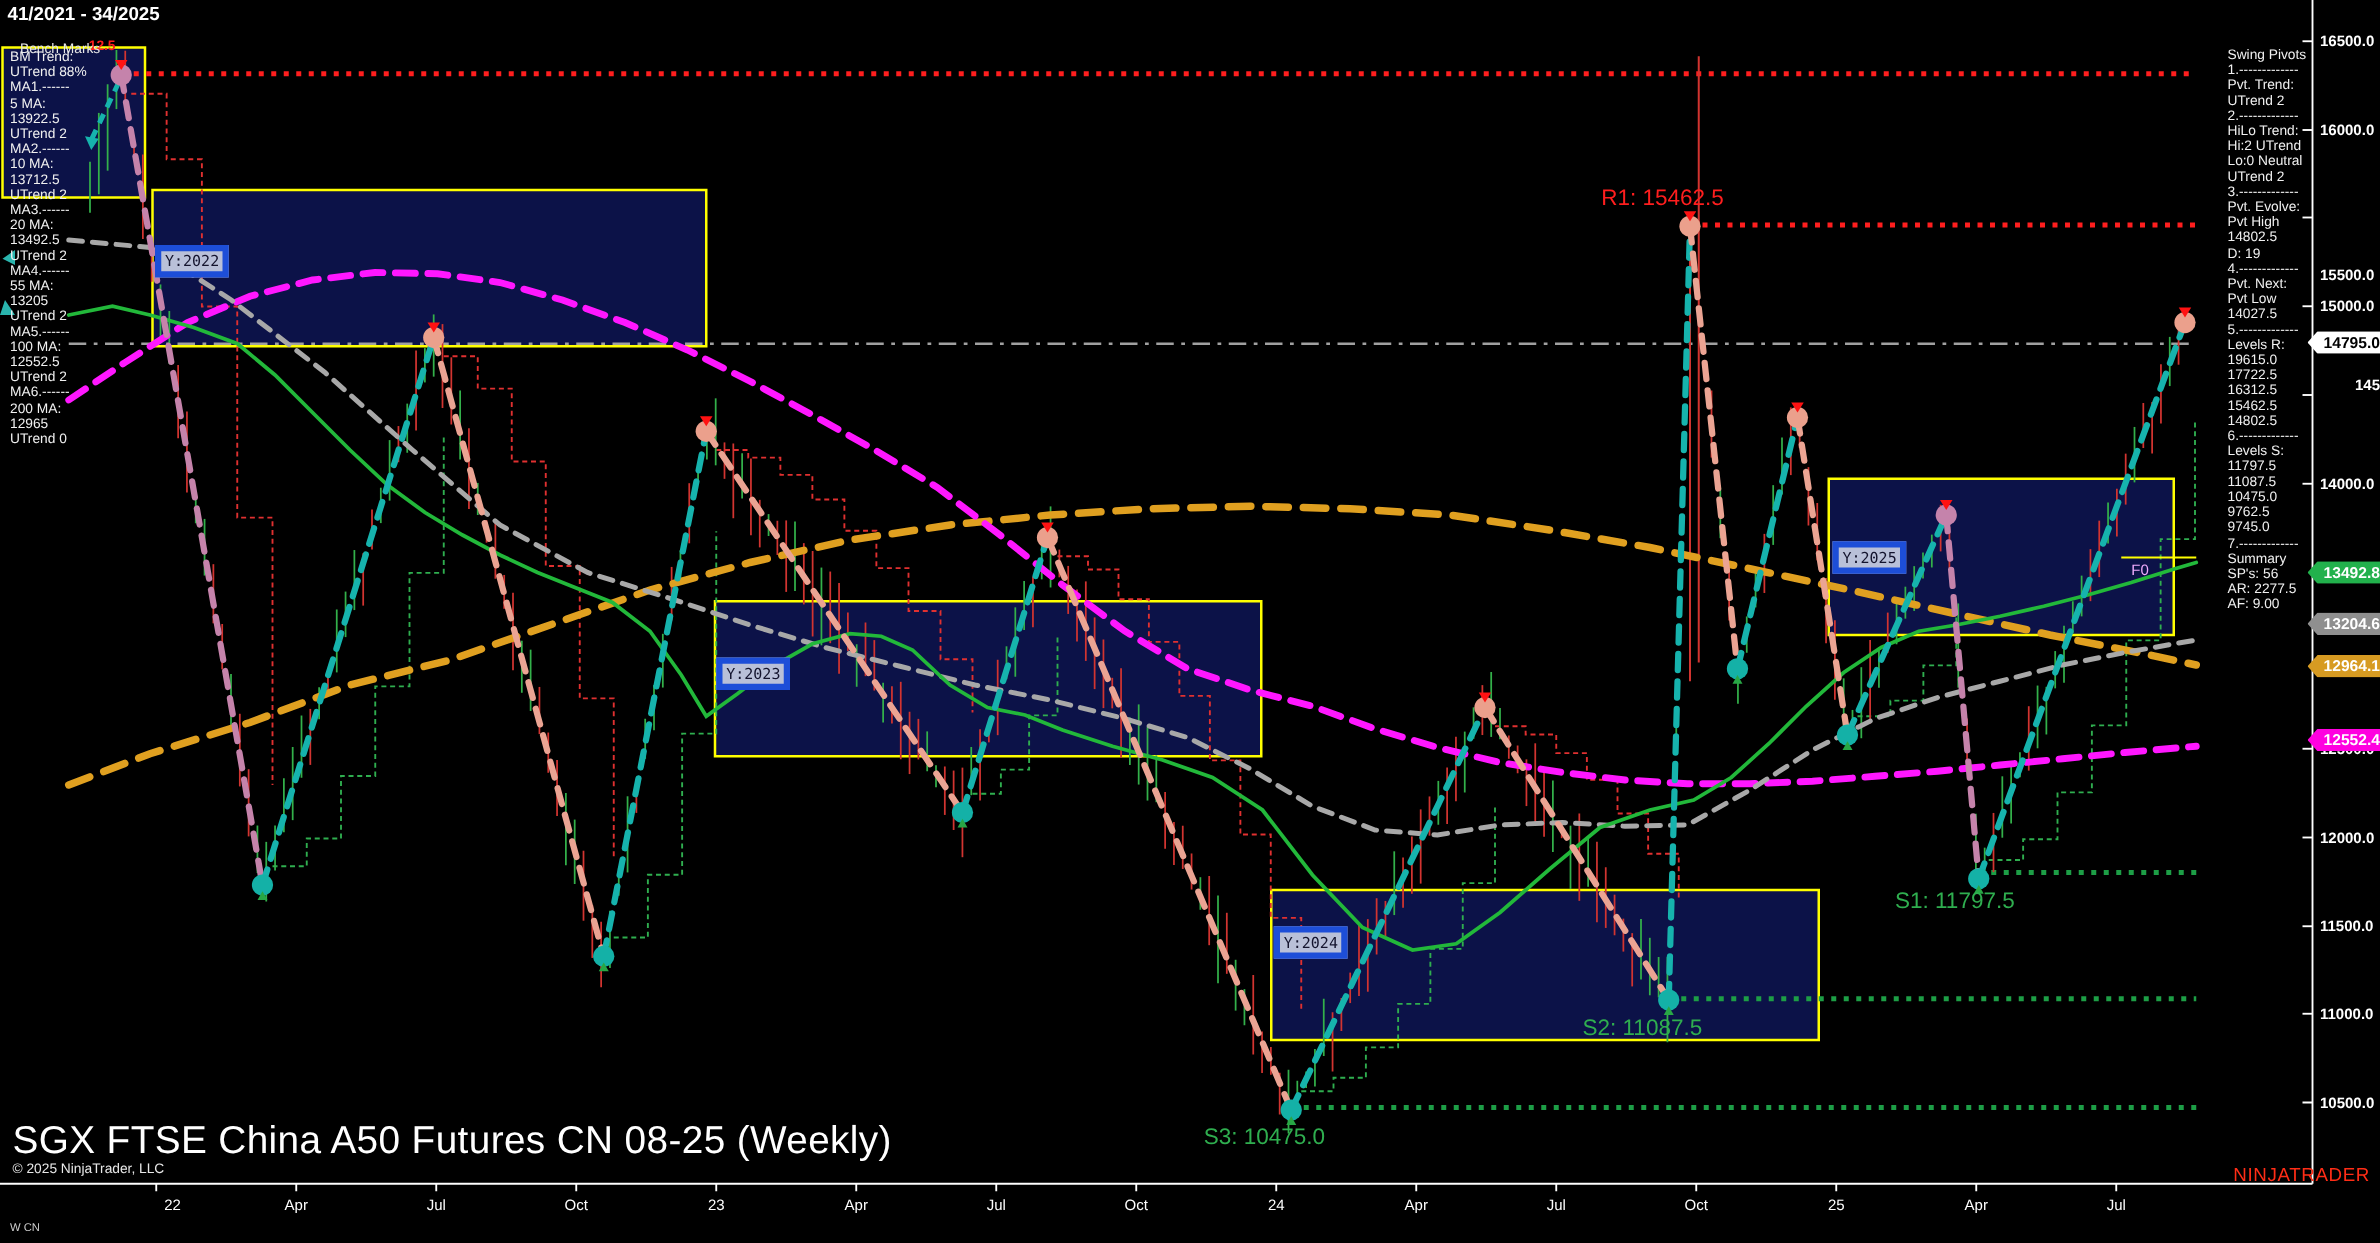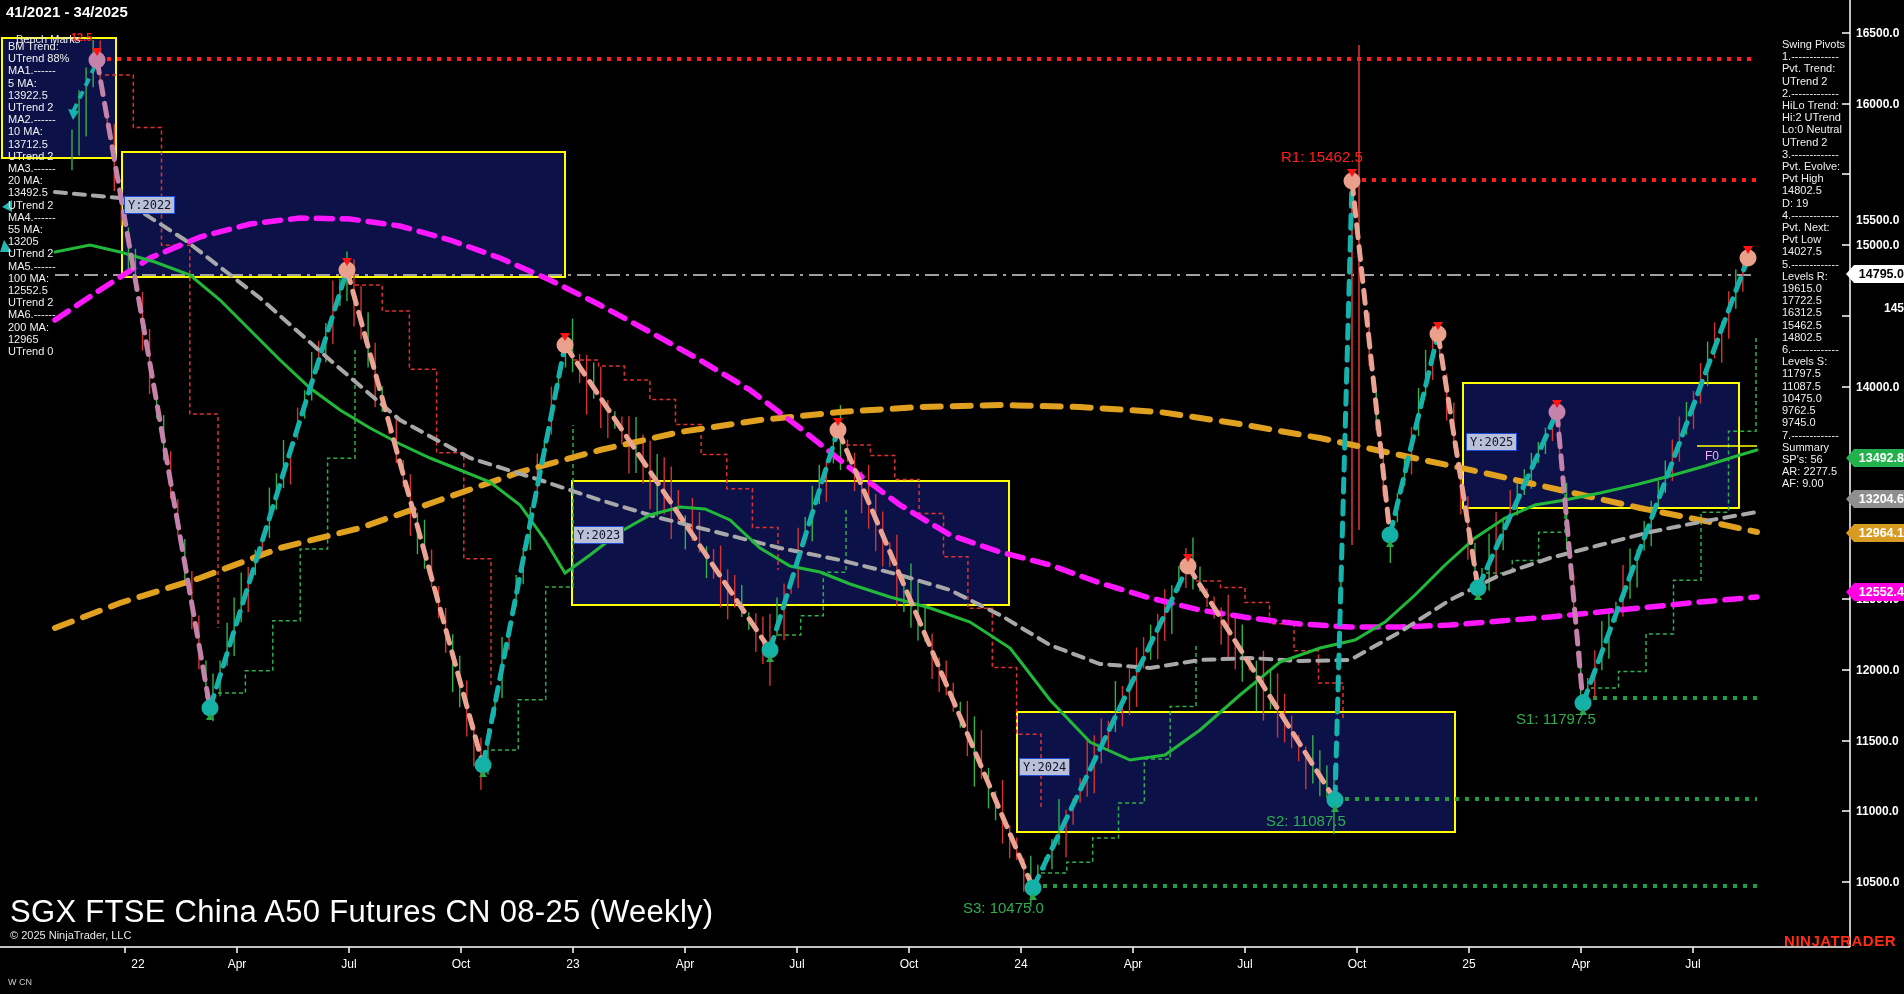--- a/index.html
+++ b/index.html
@@ -10,26 +10,26 @@
   .hdr2{position:absolute;left:16px;top:33px;font-size:11px;color:#e8e8e8;}
   .panel{position:absolute;font-size:11px;line-height:12.2px;color:#f0f0f0;white-space:pre;}
   #bm-panel{left:8px;top:40px;}
   #swing-panel{left:1782px;top:38px;}
   .ylabel{position:absolute;left:1856px;font-size:12px;font-weight:bold;color:#fff;transform:translateY(-50%);}
   .ytag{position:absolute;left:1846px;height:18px;min-width:62px;transform:translateY(-50%);
         clip-path:polygon(0 50%,13% 0,100% 0,100% 100%,13% 100%);
         font-size:12.5px;font-weight:bold;display:flex;align-items:center;justify-content:flex-end;
         padding-right:4px;box-sizing:border-box;}
   .xlabel{position:absolute;top:957px;font-size:12px;color:#fff;transform:translateX(-50%);}
-  .chip{position:absolute;background:#b9c0d8;border:1px solid #1d4ed8;color:#14142e;
+  .chip{position:absolute;background:#b9c0d8;border:5px solid #1d4ed8;color:#14142e;
         font-family:"DejaVu Sans Mono",monospace;font-size:12px;padding:0 3px;line-height:16px;}
-  .lvl-label{position:absolute;font-size:15px;}
+  .lvl-label{position:absolute;font-size:18px;}
   .title{position:absolute;left:10px;top:894px;font-size:31px;font-weight:500;color:#fff;letter-spacing:0.3px;}
   .copyright{position:absolute;left:10px;top:929px;font-size:11px;color:#e8e8e8;}
-  .brand{position:absolute;right:8px;top:932px;font-size:15px;font-weight:bold;color:#ff2d16;letter-spacing:0.5px;}
+  .brand{position:absolute;right:8px;top:932px;font-size:15px;font-weight:normal;color:#ff2d16;letter-spacing:0.5px;}
   .interval{position:absolute;left:8px;top:977px;font-size:9px;color:#cccccc;}
   .peak-label{position:absolute;font-size:11px;font-weight:bold;color:#ff1e1e;}
   .f0-label{position:absolute;font-size:12px;color:#f0abfc;}
 </style>
 </head>
 <body>
 
 <div id="app">
   <svg id="chart-svg" width="1904" height="994">
       <rect x="122" y="152" width="443" height="125" fill="#0c1248" stroke="#ffff00" stroke-width="2"></rect>
@@ -375,21 +375,21 @@
       <line x1="1133" y1="947" x2="1133" y2="953" stroke="#ffffff" stroke-width="1.5"></line>
       <line x1="1245" y1="947" x2="1245" y2="953" stroke="#ffffff" stroke-width="1.5"></line>
       <line x1="1357" y1="947" x2="1357" y2="953" stroke="#ffffff" stroke-width="1.5"></line>
       <line x1="1469" y1="947" x2="1469" y2="953" stroke="#ffffff" stroke-width="1.5"></line>
       <line x1="1581" y1="947" x2="1581" y2="953" stroke="#ffffff" stroke-width="1.5"></line>
       <line x1="1693" y1="947" x2="1693" y2="953" stroke="#ffffff" stroke-width="1.5"></line>
     </svg>
   <div id="overlays">
       <div class="chip" style="left: 124px; top: 196px;">Y:2022</div>
       <div class="chip" style="left: 573px; top: 526px;">Y:2023</div>
-      <div class="chip" style="left: 1019px; top: 758px;">Y:2024</div>
+      <div class="chip" style="left: 1019px; top: 741px;">Y:2024</div>
       <div class="chip" style="left: 1466px; top: 433px;">Y:2025</div>
       <div class="lvl-label" style="left: 1281px; top: 148px; color: rgb(255, 30, 30);">R1: 15462.5</div>
       <div class="lvl-label" style="left: 1516px; top: 710px; color: rgb(47, 174, 79);">S1: 11797.5</div>
       <div class="lvl-label" style="left: 1266px; top: 812px; color: rgb(47, 174, 79);">S2: 11087.5</div>
       <div class="lvl-label" style="left: 963px; top: 899px; color: rgb(47, 174, 79);">S3: 10475.0</div>
       <div class="peak-label" style="left: 71px; top: 31px;">12.5</div>
       <div class="f0-label" style="left: 1705px; top: 449px;">F0</div>
     </div>
 
   <div class="hdr1">41/2021 - 34/2025</div>

